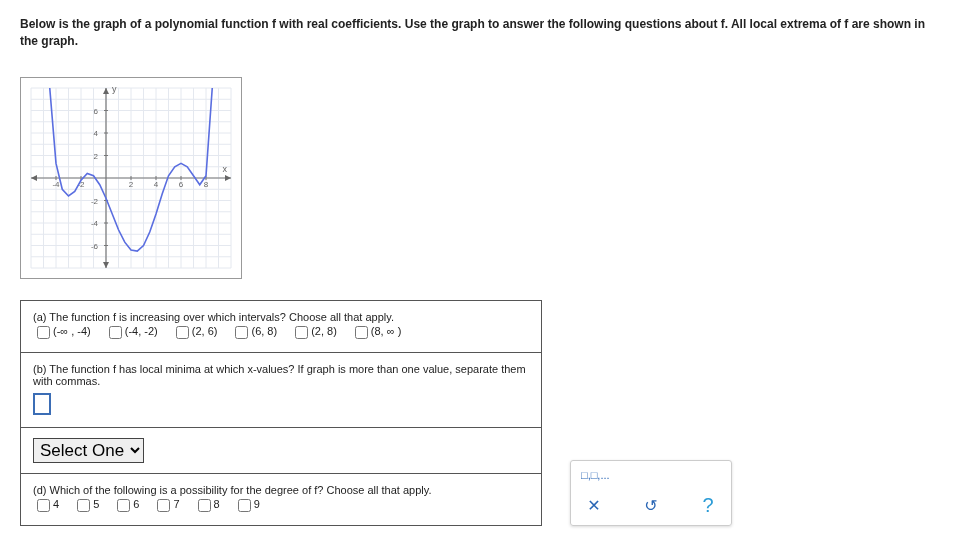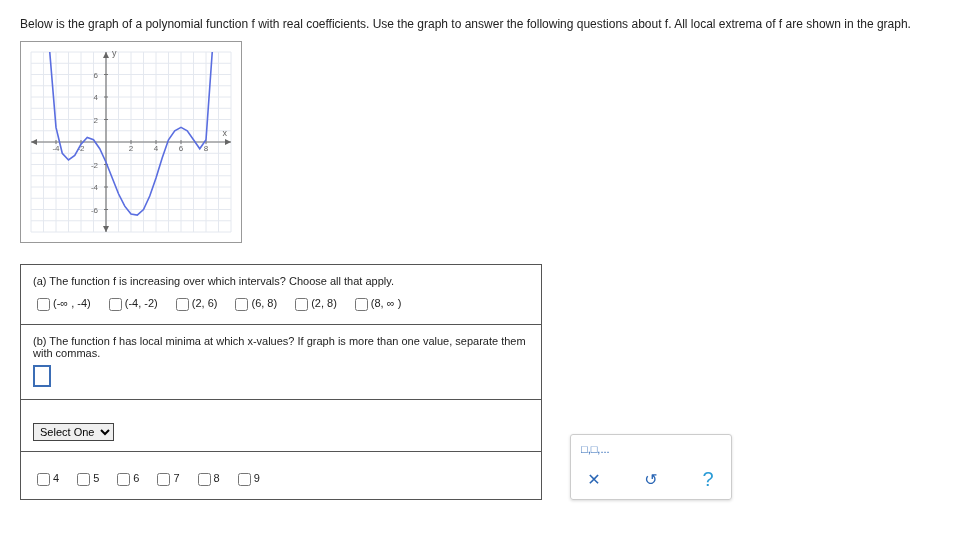--- a/index.html
+++ b/index.html
@@ -5,22 +5,23 @@
   body {
     font-family: Arial, Helvetica, sans-serif;
     font-size: 12px;
     color: #222;
     margin: 0;
     padding: 16px 20px;
     width: 953px;
     box-sizing: border-box;
   }
   .prompt {
-    margin-bottom: 8px;
+    margin-bottom: 27px;
     line-height: 1.4;
+    font-weight: bold;
   }
 
   .graph-wrap {
     display: inline-block;
     border: 1px solid #999;
     margin-bottom: 18px;
   }
   svg.graph { display:block; }
 
   .two-col {
@@ -32,34 +33,34 @@
   .question-box {
     border: 1px solid #555;
     width: 520px;
     font-size: 11px;
   }
   .question-box .row {
     border-bottom: 1px solid #555;
     padding: 10px 12px;
   }
   .question-box .row:last-child { border-bottom:none; }
-  .opts { margin-top:8px; }
+  .opts { }
   .opts label { margin-right:14px; white-space:nowrap; }
   .opts input[type=checkbox]{ vertical-align:middle; margin-right:3px;}
   .answer-box {
     border:2px solid #3b6db5;
     display:inline-block;
     width:14px; height:18px;
     margin-top:6px;
   }
   select {
     border:1px solid #444;
-    font-size:11px;
+    font-size:17px;
     padding:1px 2px;
-    margin-top:13px;
+    margin-top:0;
   }
 
   .side-panel {
     border:1px solid #ccc;
     border-radius:3px;
     box-shadow: 0 1px 3px rgba(0,0,0,0.15);
     padding:8px 10px;
     width:140px;
   }
   .side-top {
@@ -177,20 +178,21 @@
     <div class="row">
       <div>(b) The function f has local minima at which x-values? If graph is more than one value, separate them with commas.</div>
       <div class="answer-box"></div>
     </div>
     <div class="row">
       <select>
         <option>Select One</option>
       </select>
     </div>
     <div class="row">
+      <div>(d) Which of the following is a possibility for the degree of f? Choose all that apply.</div>
       <div class="opts" id="d-opts"><label><input type="checkbox" style=""><span>4</span></label><label><input type="checkbox" style=""><span>5</span></label><label><input type="checkbox" style=""><span>6</span></label><label><input type="checkbox" style=""><span>7</span></label><label><input type="checkbox" style=""><span>8</span></label><label><input type="checkbox" style=""><span>9</span></label></div>
     </div>
   </div>
 
   <div class="side-panel">
     <div class="side-top">□,□,...</div>
     <div class="side-bottom">
       <div class="tool-btn">
         <span>✕</span>
       </div>

